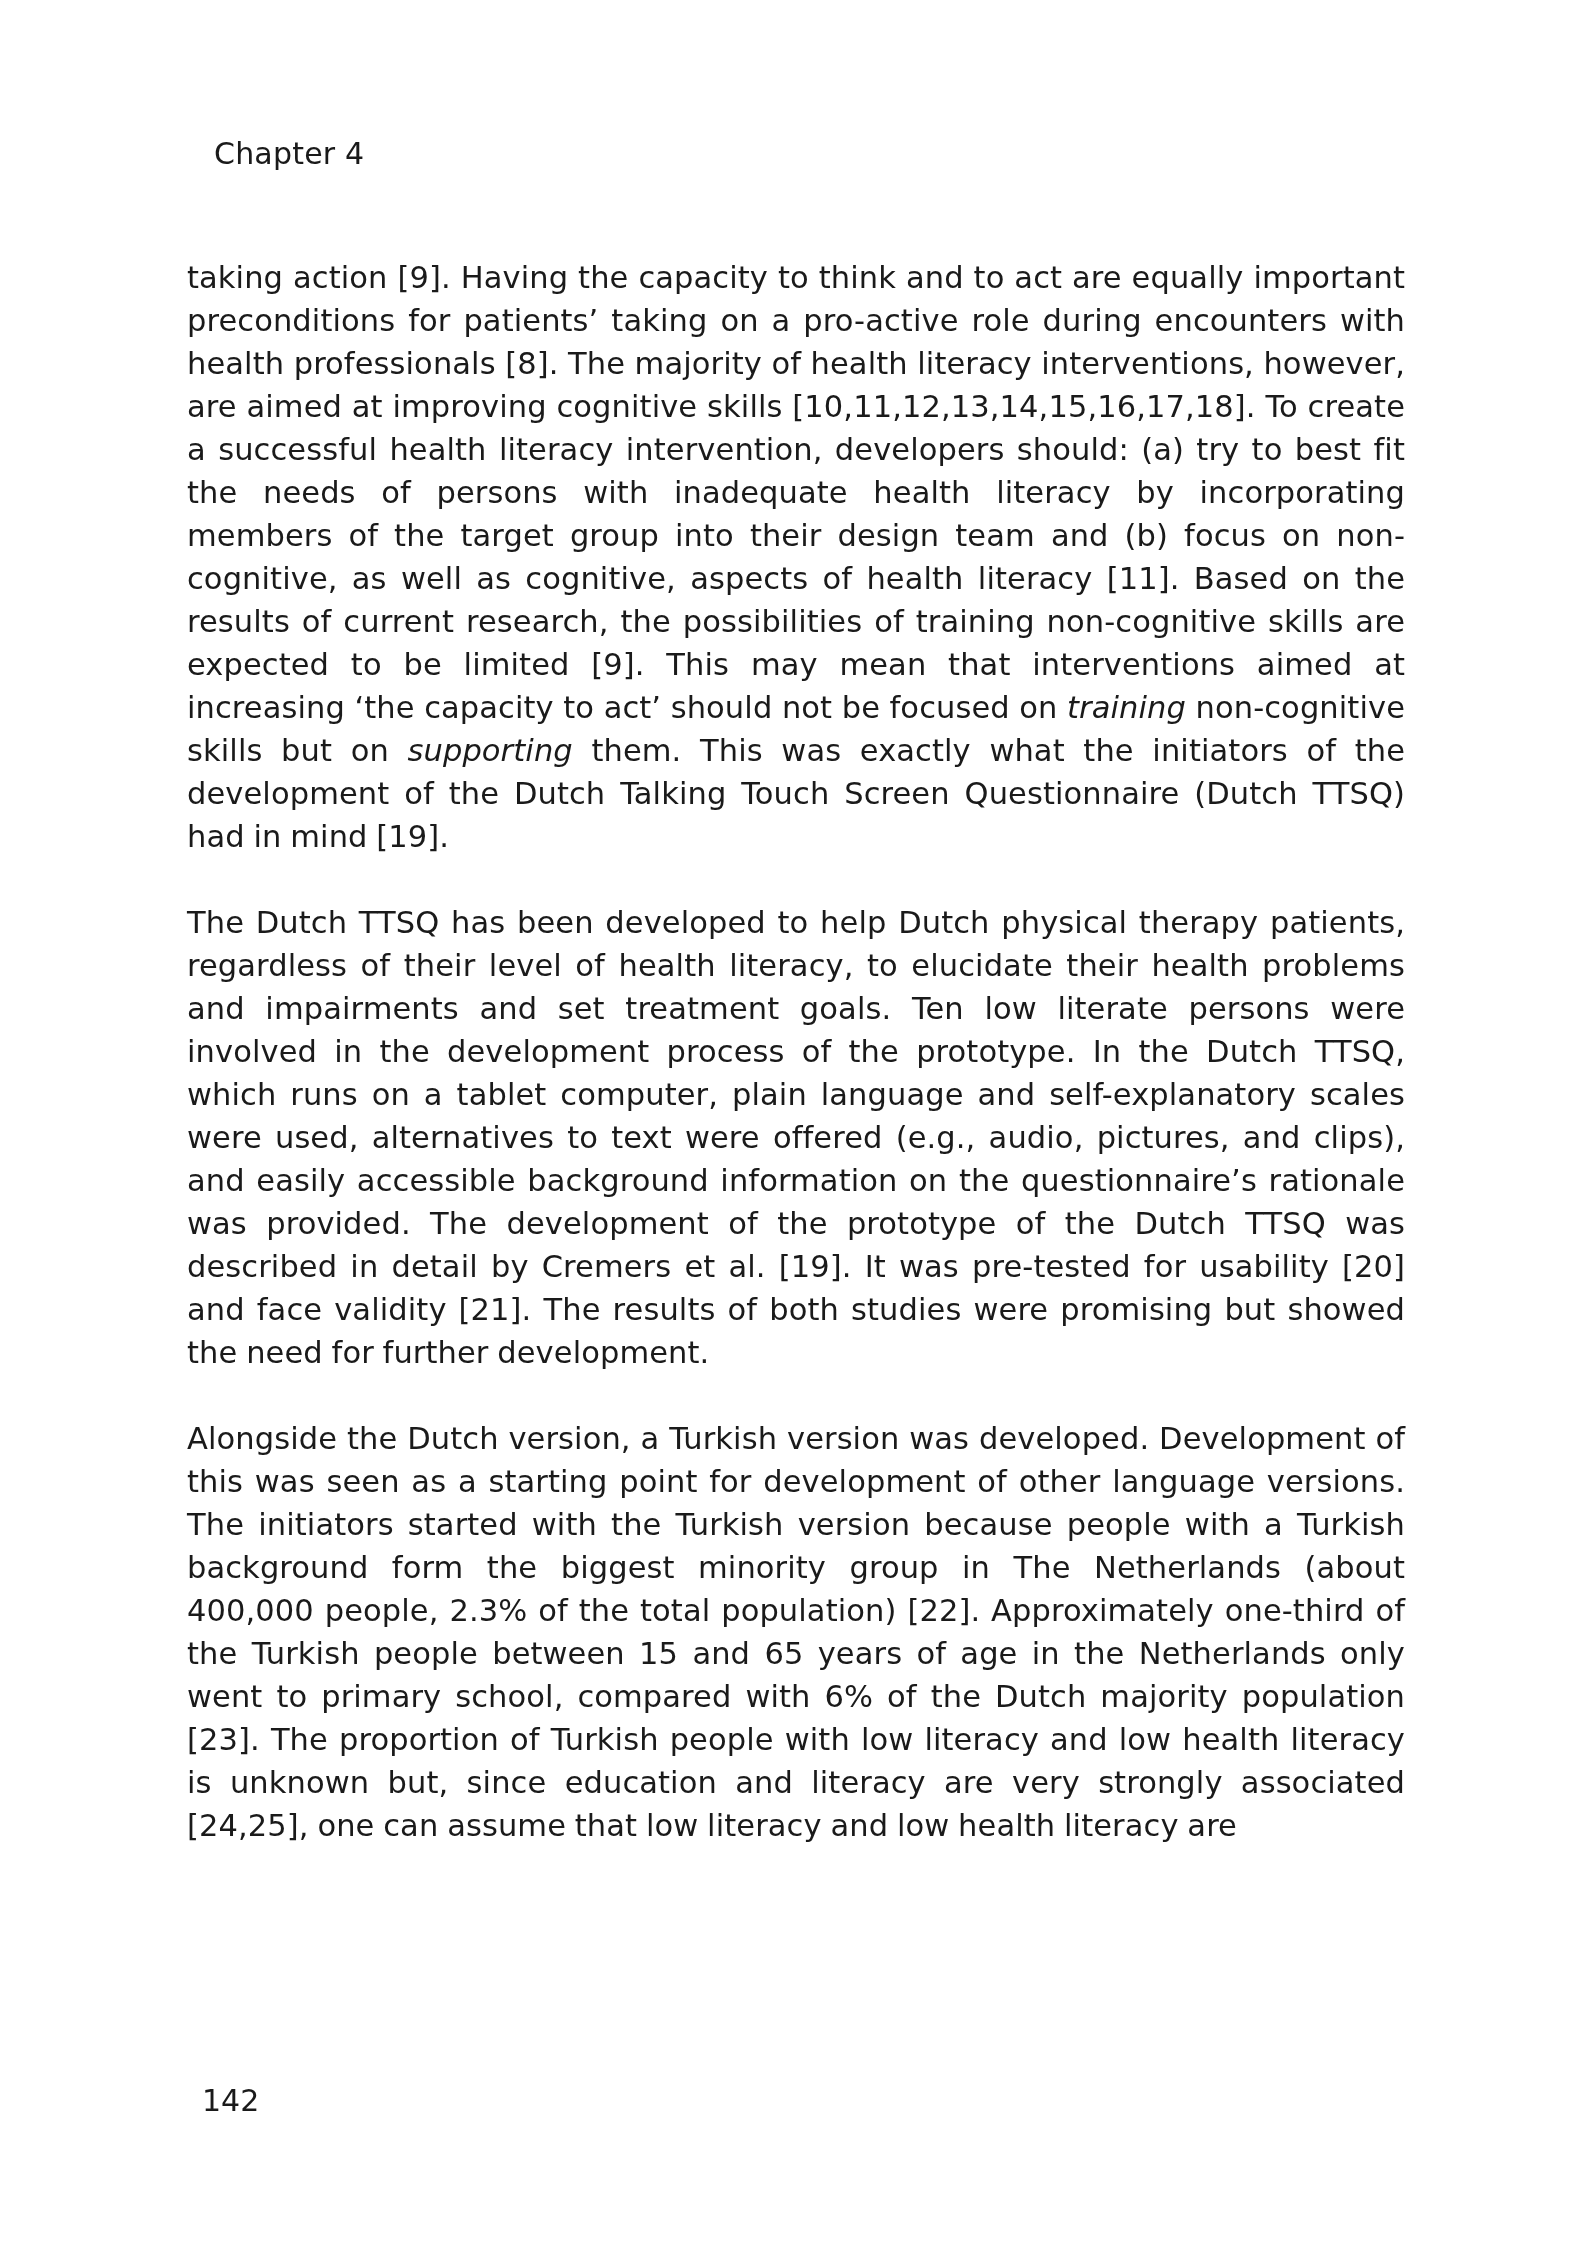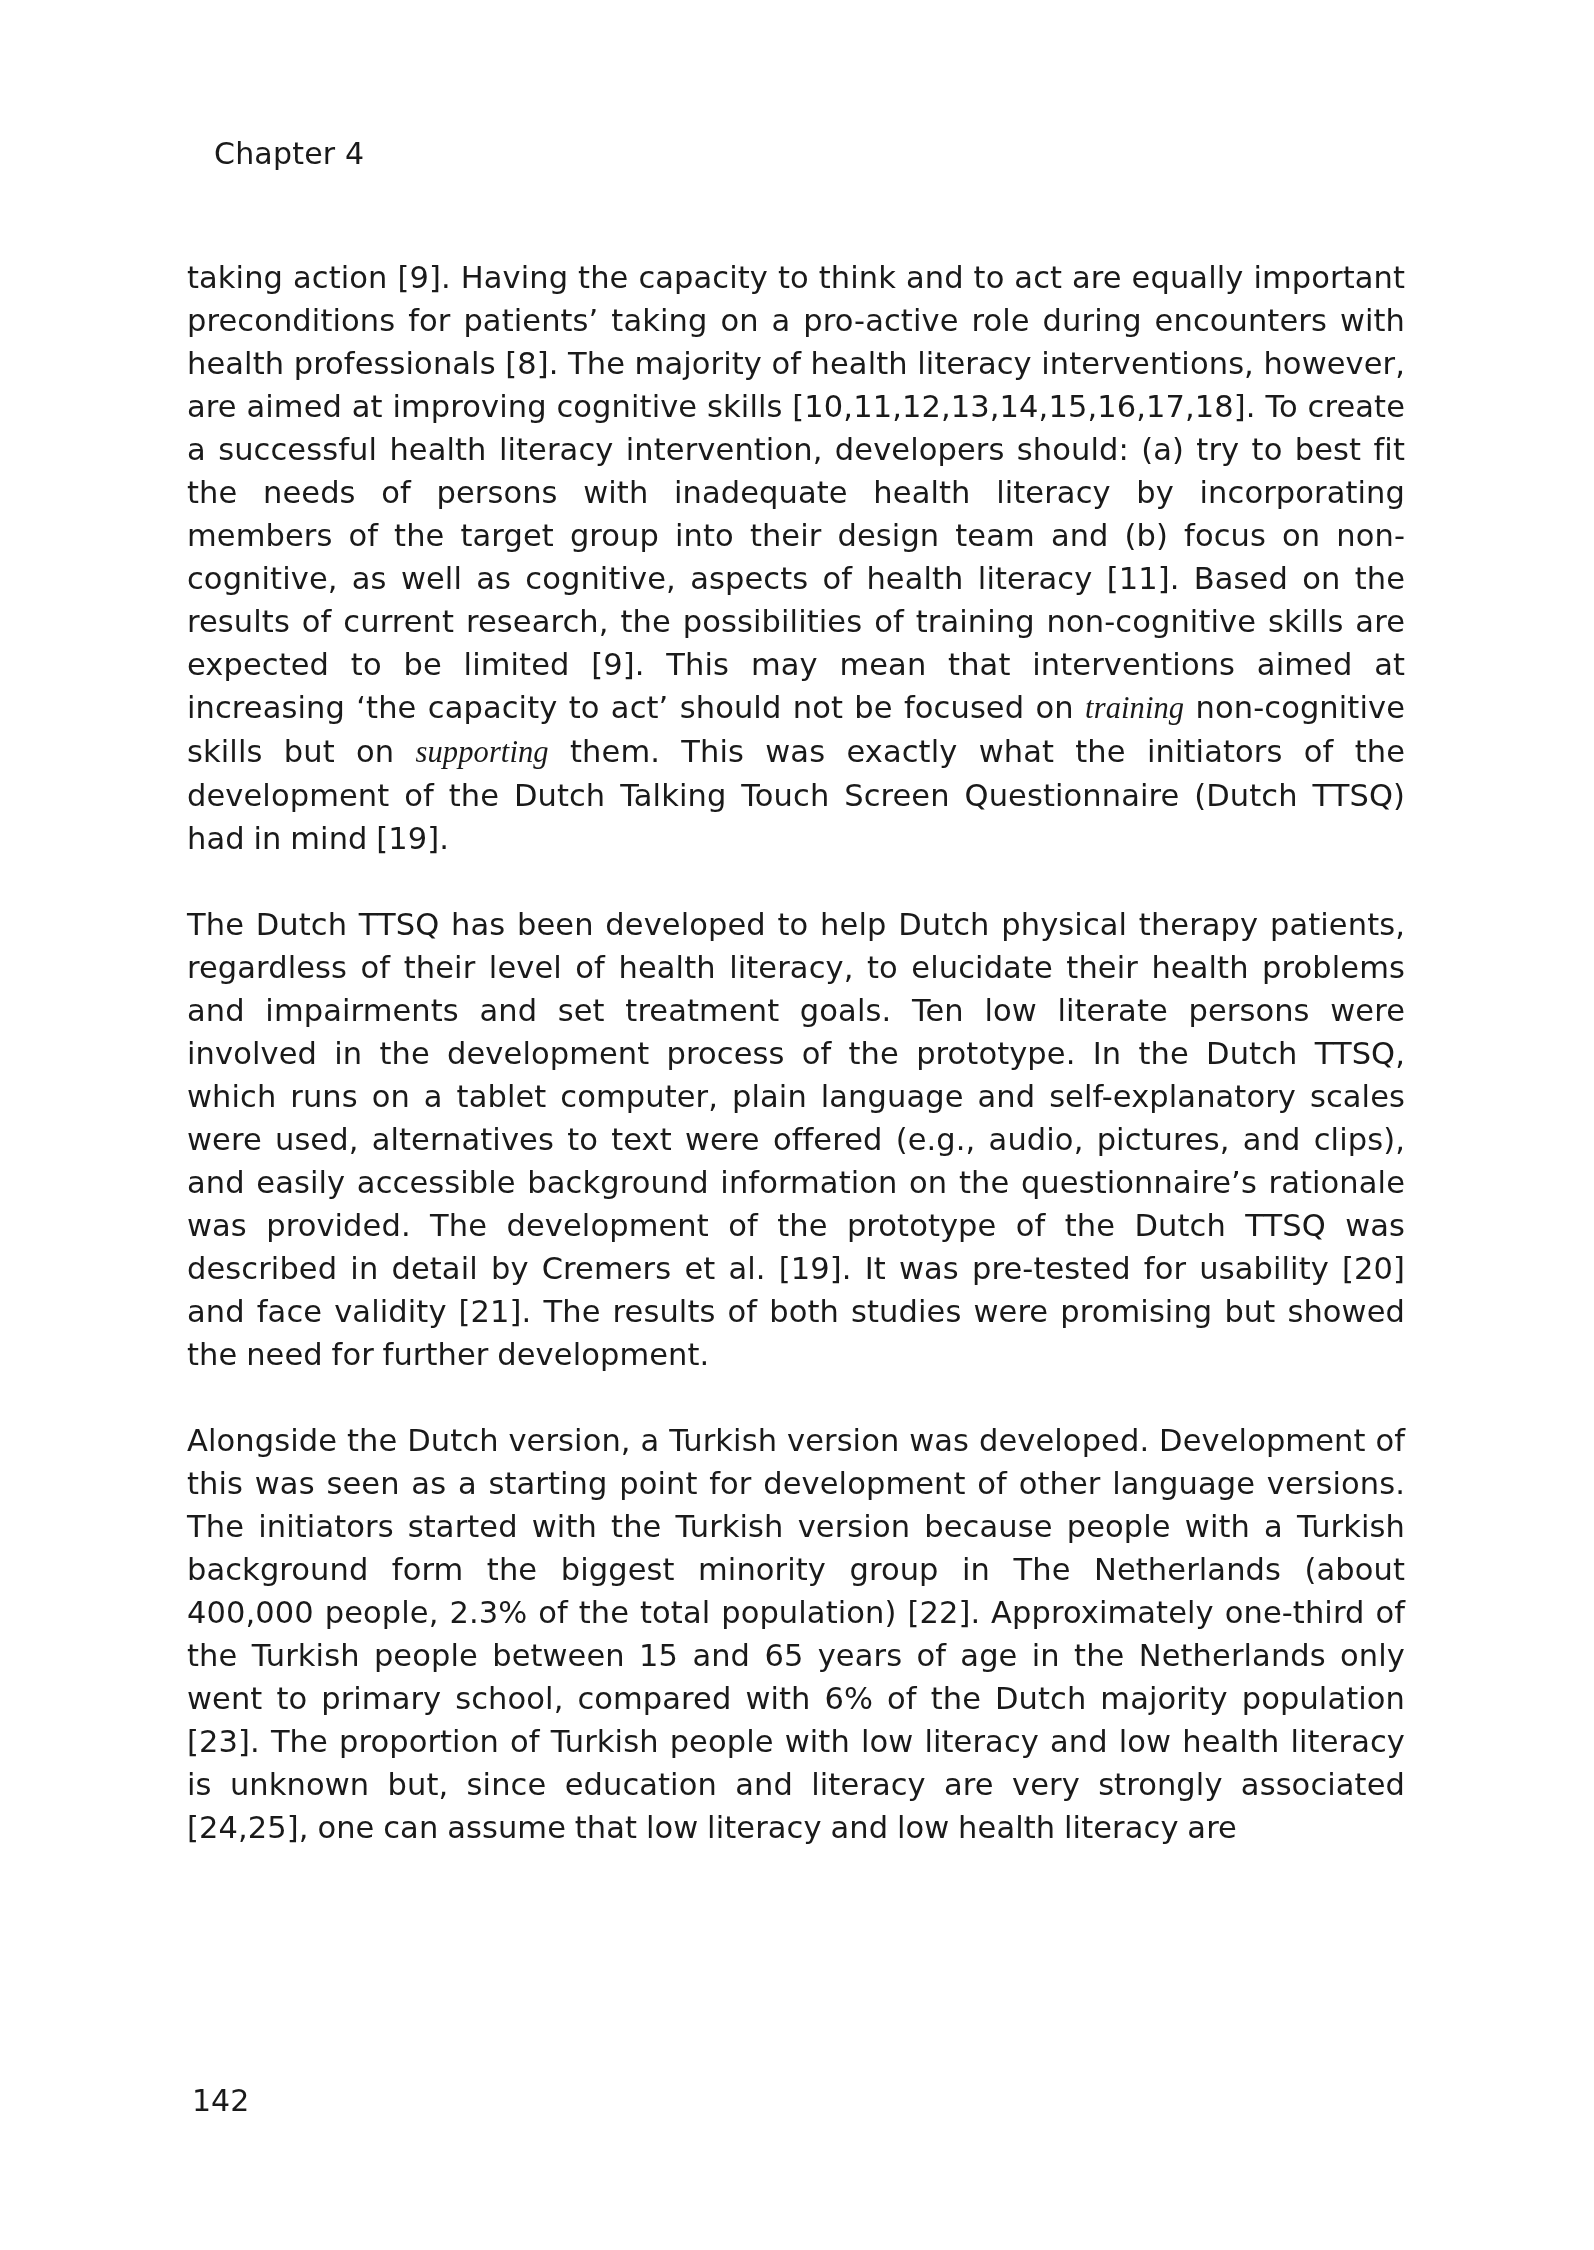--- a/index.html
+++ b/index.html
@@ -1,21 +1,21 @@
 <!DOCTYPE html>
 <html><head>
 <meta charset="utf-8">
 <style>
   html, body { margin: 0; padding: 0; background: #ffffff; }
   body { width: 1594px; height: 2250px; position: relative; overflow: hidden; color: #1a1a1a; font-family: "DejaVu Sans", sans-serif; }
   .running-head { position: absolute; left: 187px; top: 136px; font-size: 30px; letter-spacing: 0.2px; margin-left: 27px; }
   .body-text { position: absolute; left: 187px; top: 256px; width: 1218px; }
   .para { margin: 0 0 43px 0; font-size: 30.5px; line-height: 43px; text-align: justify; hyphens: none; word-spacing: -1px; letter-spacing: 0.1px; }
-  .para em { font-style: italic; font-family: Liberation Serif, serif; }
-  .folio { position: absolute; left: 192px; top: 2083px; font-size: 30px; }
+  .para em { font-style: italic; }
+  .folio { position: absolute; left: 202px; top: 2083px; font-size: 30px; }
 </style>
 </head>
 <body>
 
 <div class="running-head">Chapter 4</div>
 
 <div class="body-text">
   <p class="para"><span>taking action [9]. Having the capacity to think and to act are equally important preconditions for patients’ taking on a pro-active role during encounters with health professionals [8]. The majority of health literacy interventions, however, are aimed at improving cognitive skills [10,11,12,13,14,15,16,17,18]. To create a successful health literacy intervention, developers should: (a) try to best fit the needs of persons with inadequate health literacy by incorporating members of the target group into their design team and (b) focus on non-cognitive, as well as cognitive, aspects of health literacy [11]. Based on the results of current research, the possibilities of training non-cognitive skills are expected to be limited [9]. This may mean that interventions aimed at increasing ‘the capacity to act’ should not be focused on </span><em>training</em><span> non-cognitive skills but on </span><em>supporting</em><span> them. This was exactly what the initiators of the development of the Dutch Talking Touch Screen Questionnaire (Dutch TTSQ) had in mind [19].</span></p>
   <p class="para"><span>The Dutch TTSQ has been developed to help Dutch physical therapy patients, regardless of their level of health literacy, to elucidate their health problems and impairments and set treatment goals. Ten low literate persons were involved in the development process of the prototype. In the Dutch TTSQ, which runs on a tablet computer, plain language and self-explanatory scales were used, alternatives to text were offered (e.g., audio, pictures, and clips), and easily accessible background information on the questionnaire’s rationale was provided. The development of the prototype of the Dutch TTSQ was described in detail by Cremers et al. [19]. It was pre-tested for usability [20] and face validity [21]. The results of both studies were promising but showed the need for further development.</span></p>
   <p class="para"><span>Alongside the Dutch version, a Turkish version was developed. Development of this was seen as a starting point for development of other language versions. The initiators started with the Turkish version because people with a Turkish background form the biggest minority group in The Netherlands (about 400,000 people, 2.3% of the total population) [22]. Approximately one-third of the Turkish people between 15 and 65 years of age in the Netherlands only went to primary school, compared with 6% of the Dutch majority population [23]. The proportion of Turkish people with low literacy and low health literacy is unknown but, since education and literacy are very strongly associated [24,25], one can assume that low literacy and low health literacy are</span></p>

